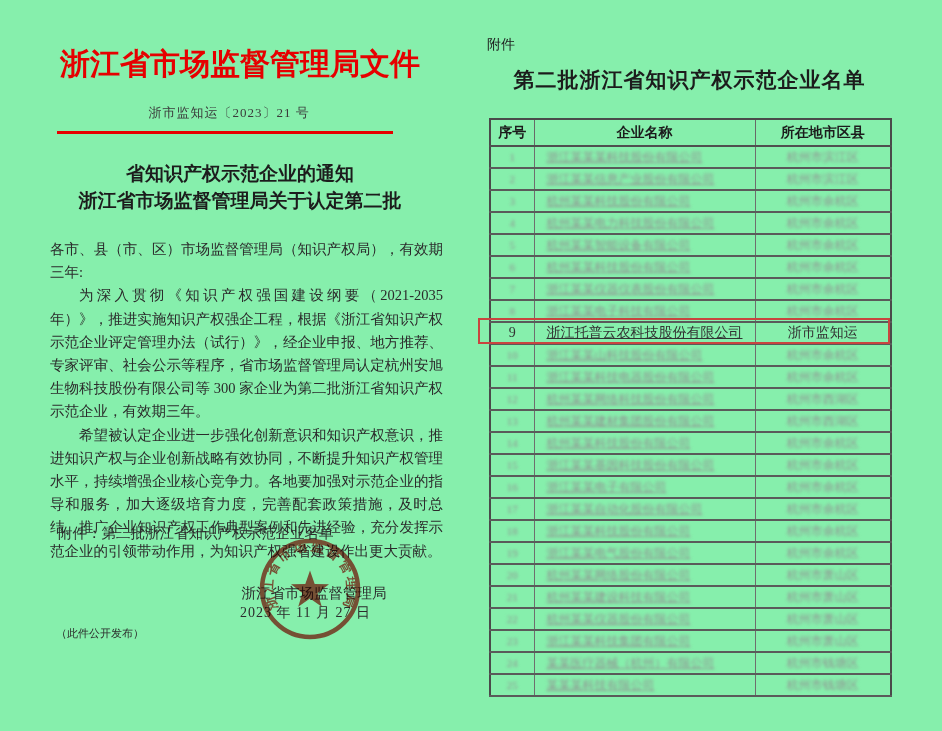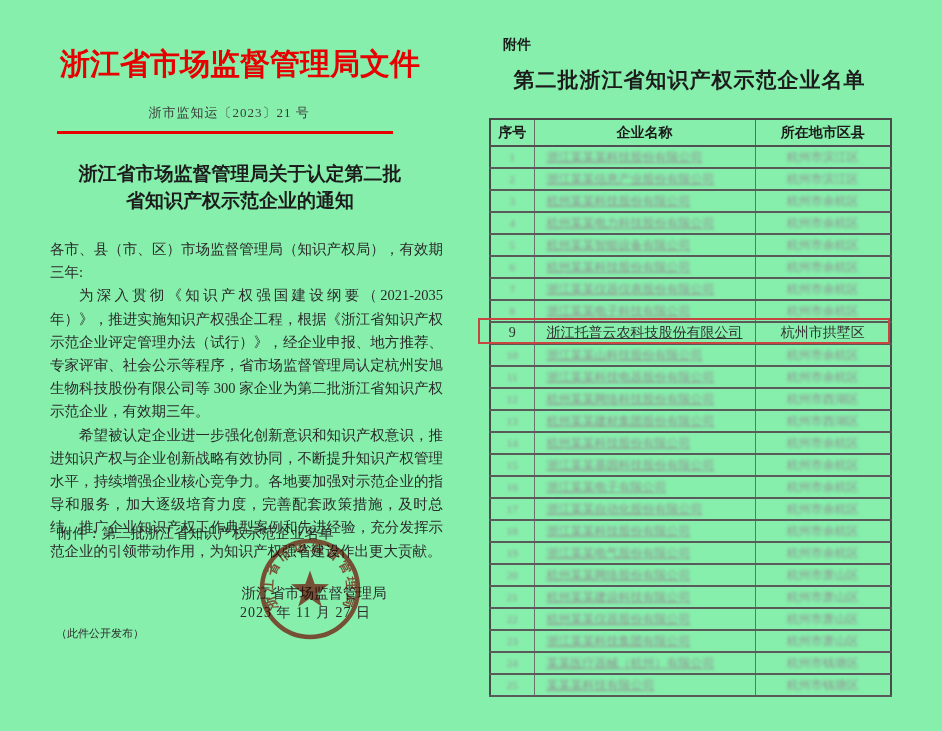--- a/index.html
+++ b/index.html
@@ -28,21 +28,21 @@
     position:absolute; left:50px; top:238px; width:393px;
     font-size:14.5px; line-height:23.2px; text-align:justify; color:#2b2b2b;
   }
   .body-text p { text-indent:2em; }
   .attach-note { position:absolute; left:58px; top:524px; font-size:14.5px; color:#2b2b2b; }
   .issuer { position:absolute; left:240px; top:584px; width:148px; text-align:center; font-size:14.5px; color:#2b2b2b; }
   .issue-date { position:absolute; left:240px; top:604px; width:148px; text-align:left; font-size:14px; color:#2b2b2b; letter-spacing:1px; }
   .public-note { position:absolute; left:56px; top:626px; font-size:11px; color:#2b2b2b; }
   .seal { position:absolute; left:252px; top:530px; opacity:0.85; mix-blend-mode:multiply; }
   
-  .attach-label { position:absolute; left:503px; top:36px; font-size:14px; font-weight:bold; color:#1c1c1c; }
+  .attach-label { position:absolute; left:487px; top:36px; font-size:14px; font-weight:normal; color:#1c1c1c; }
   .attach-title {
     position:absolute; left:489px; top:66px; width:401px; text-align:center;
     font-size:21px; font-weight:bold; letter-spacing:1px; color:#1c1c1c; white-space:nowrap;
   }
   .ent-table {
     position:absolute; left:489px; top:118px; width:401px;
     border-collapse:collapse; table-layout:fixed; border:2px solid #4a4a4a;padding-left:46px;
   }
   .ent-table th {
     height:27px; font-size:14px; font-weight:bold; text-align:center; color:#1c1c1c;
@@ -68,22 +68,22 @@
 </head>
 <body>
 
 <div class="canvas">
 
   <div class="masthead">浙江省市场监督管理局文件</div>
   <div class="doc-number">浙市监知运〔2023〕21 号</div>
   <div class="red-rule"></div>
 
   <div class="doc-title">
+    <div>省知识产权示范企业的通知</div>
     <div>浙江省市场监督管理局关于认定第二批</div>
-    <div>省知识产权示范企业的通知</div>
   </div>
 
   <div class="body-text">
     <div>各市、县（市、区）市场监督管理局（知识产权局），有效期三年:</div>
     <p>为深入贯彻《知识产权强国建设纲要（2021-2035 年）》，推进实施知识产权强企工程，根据《浙江省知识产权示范企业评定管理办法（试行）》，经企业申报、地方推荐、专家评审、社会公示等程序，省市场监督管理局认定杭州安旭生物科技股份有限公司等 300 家企业为第二批浙江省知识产权示范企业，有效期三年。</p>
     <p>希望被认定企业进一步强化创新意识和知识产权意识，推进知识产权与企业创新战略有效协同，不断提升知识产权管理水平，持续增强企业核心竞争力。各地要加强对示范企业的指导和服务，加大逐级培育力度，完善配套政策措施，及时总结、推广企业知识产权工作典型案例和先进经验，充分发挥示范企业的引领带动作用，为知识产权强省建设作出更大贡献。</p>
   </div>
 
   <div class="attach-note">附件：第二批浙江省知识产权示范企业名单</div>
   <div class="issuer">浙江省市场监督管理局</div>
@@ -149,21 +149,21 @@
           <td class="cell-region">杭州市余杭区</td>
         </tr>
         <tr class="blurred">
           <td class="cell-no">8</td>
           <td class="cell-name">浙江某某电子科技有限公司</td>
           <td class="cell-region">杭州市余杭区</td>
         </tr>
         <tr class="hl">
           <td class="cell-no">9</td>
           <td class="cell-name">浙江托普云农科技股份有限公司</td>
-          <td class="cell-region">杭州市拱墅区</td>
+          <td class="cell-region">浙市监知运</td>
         </tr>
         <tr class="blurred">
           <td class="cell-no">10</td>
           <td class="cell-name">浙江某某山科技股份有限公司</td>
           <td class="cell-region">杭州市余杭区</td>
         </tr>
         <tr class="blurred">
           <td class="cell-no">11</td>
           <td class="cell-name">浙江某某科技电器股份有限公司</td>
           <td class="cell-region">杭州市余杭区</td>

